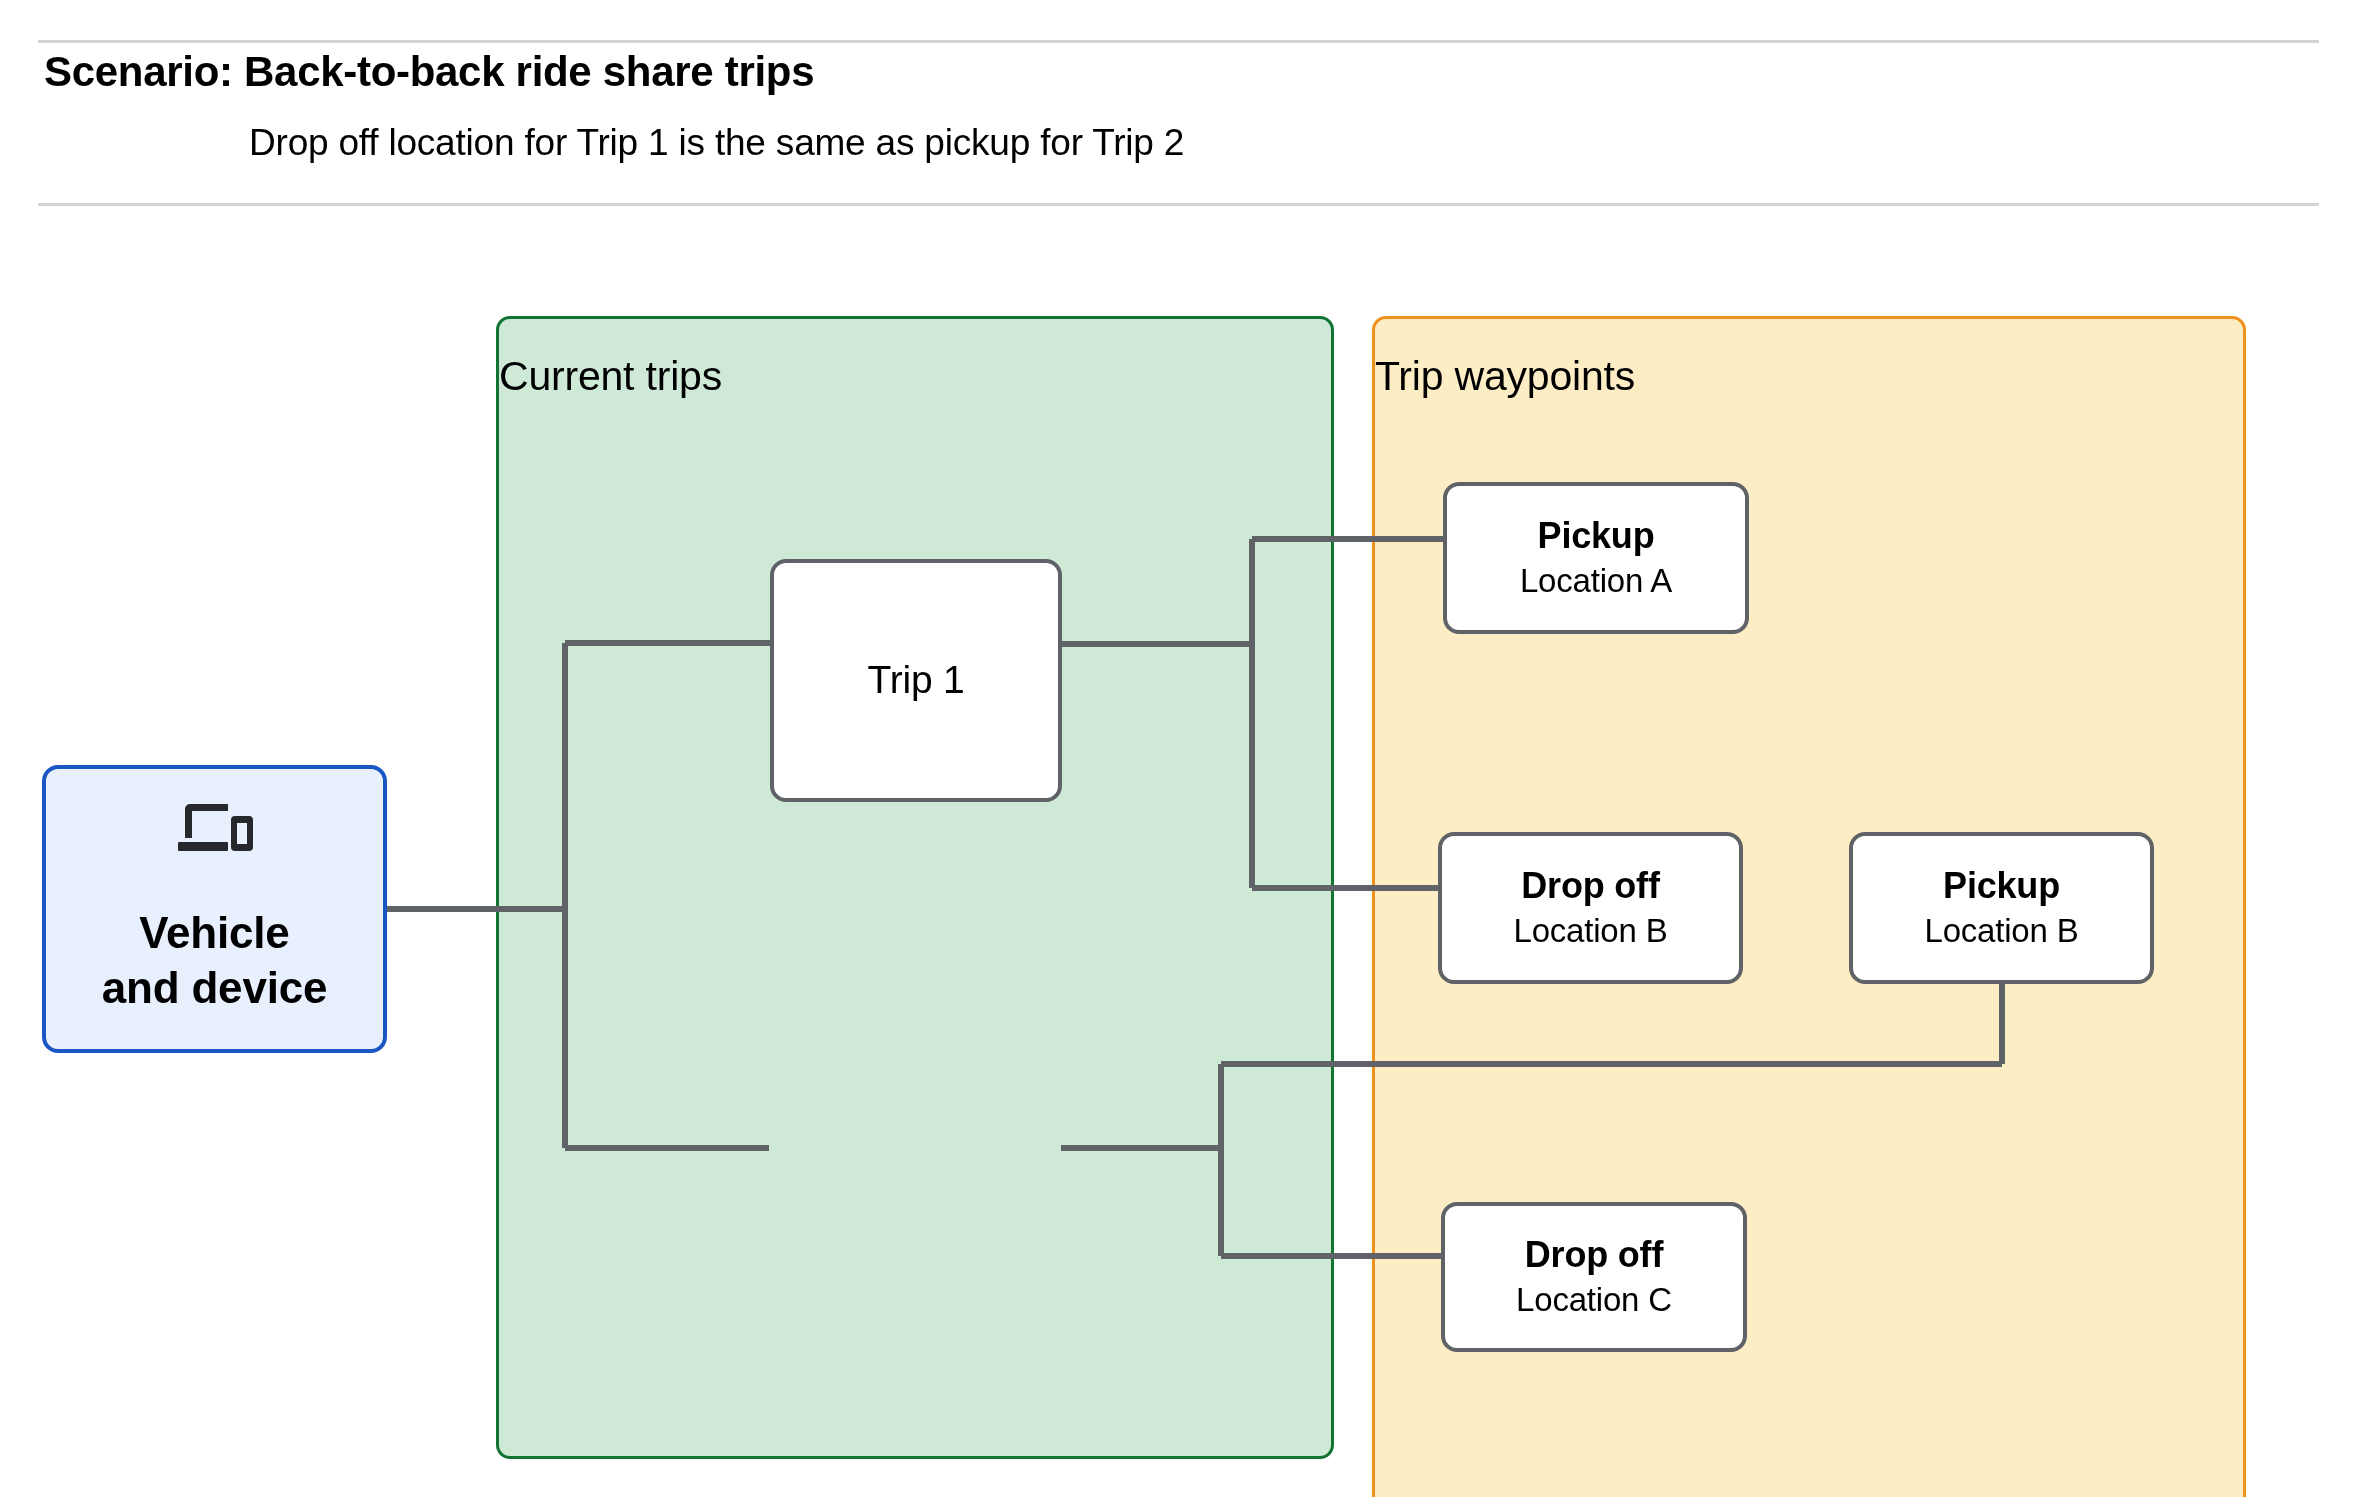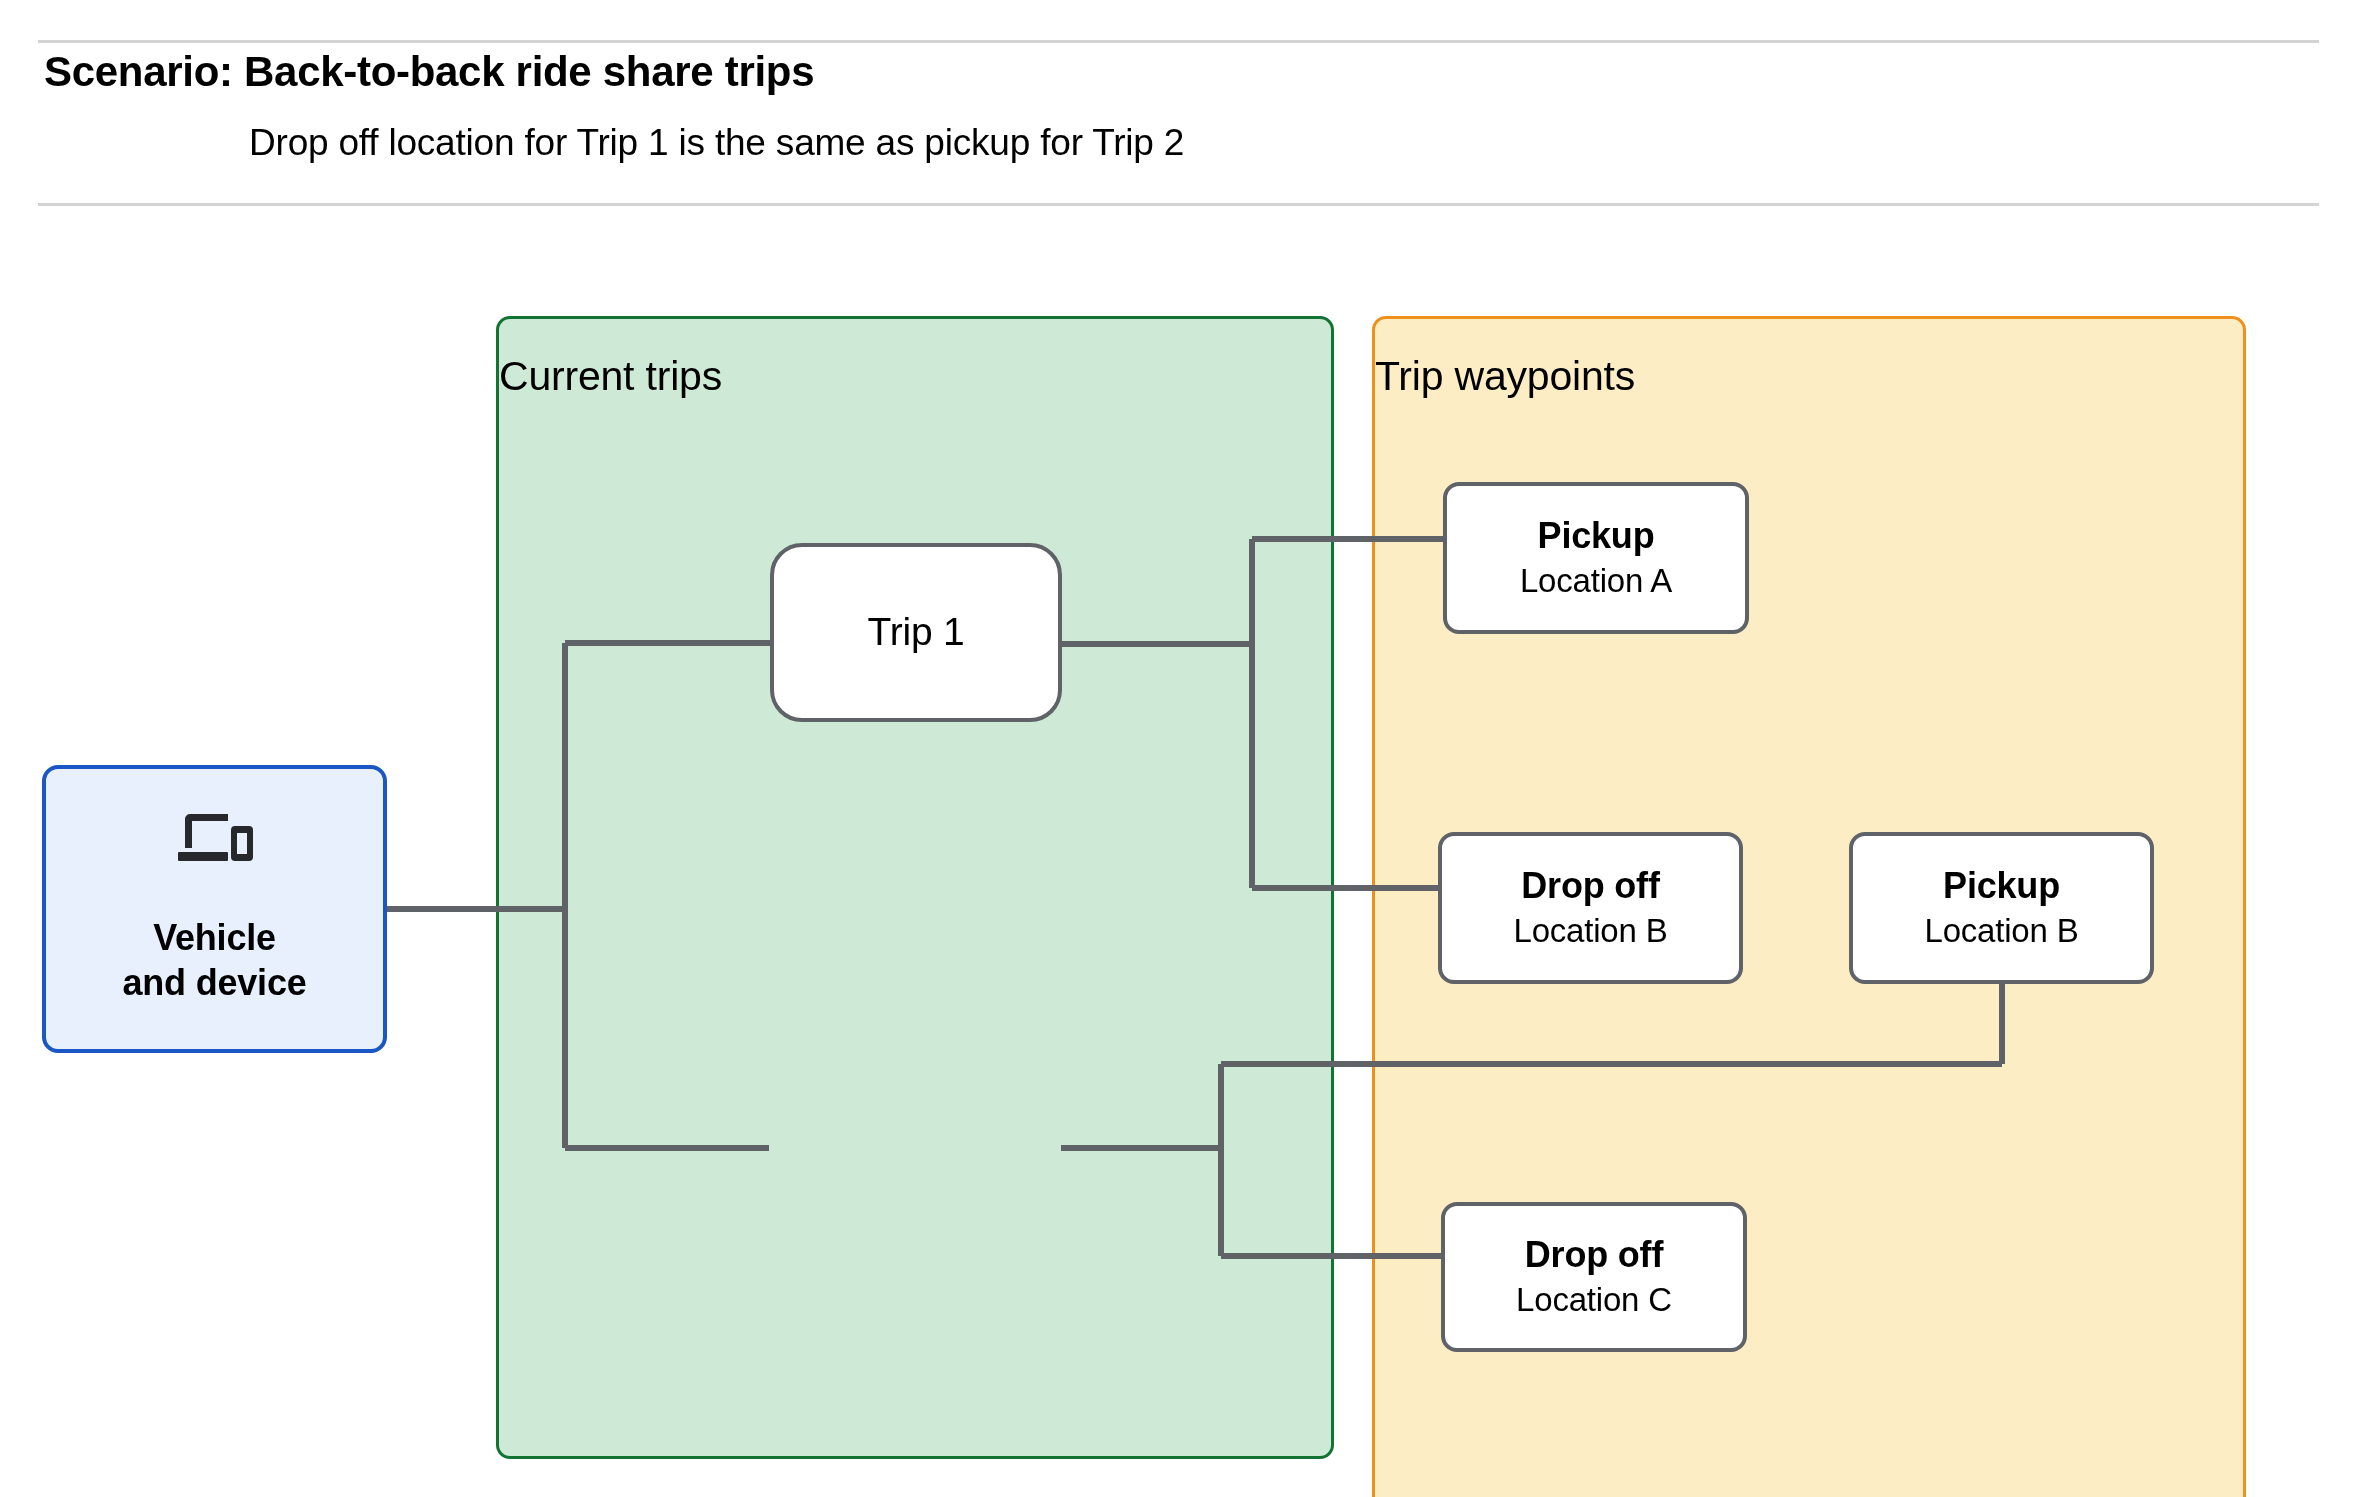--- a/index.html
+++ b/index.html
@@ -116,21 +116,21 @@
   .node .node-sub {
     font-size: 33px;
     font-weight: normal;
     letter-spacing: -0.2px;
     line-height: 1.2;
     margin-top: 4px;
     text-align: right;
   }
   .trip-node .node-title { font-weight: normal; font-size: 39px; }
 
-  #node-trip1 { left: 770px; top: 523px; width: 292px; height: 179px; border-radius: 32px; }
+  #node-trip1 { left: 770px; top: 539px; width: 292px; height: 243px; }
   #node-trip2 { left: 769px; top: 1030px; width: 292px; height: 240px; }
 
   #node-pickup-a { left: 1443px; top: 462px;  width: 306px; height: 152px; }
   #node-drop-b   { left: 1438px; top: 812px;  width: 210px; height: 0;  }
   #node-drop-b   { left: 1438px; top: 812px;  width: 212px; height: 152px; }
   #node-pickup-b { left: 1721px; top: 812px;  width: 209px; height: 152px; }
   #node-drop-c   { left: 1441px; top: 1182px; width: 306px; height: 150px; }
 
   
   #node-drop-b   { width: 305px; }
@@ -151,21 +151,21 @@
     flex-direction: column;
     align-items: center;
     justify-content: center;
   }
   #vehicle-icon {
     width: 76px;
     height: 54px;
     margin-bottom: 48px;
   }
   #vehicle-label {
-    font-size: 36px;
+    font-size: 44px;
     font-weight: bold;
     text-align: center;
     line-height: 1.26;
     letter-spacing: -0.2px;
     white-space: pre-line;
   }
 </style>
 </head>
 <body>
 

